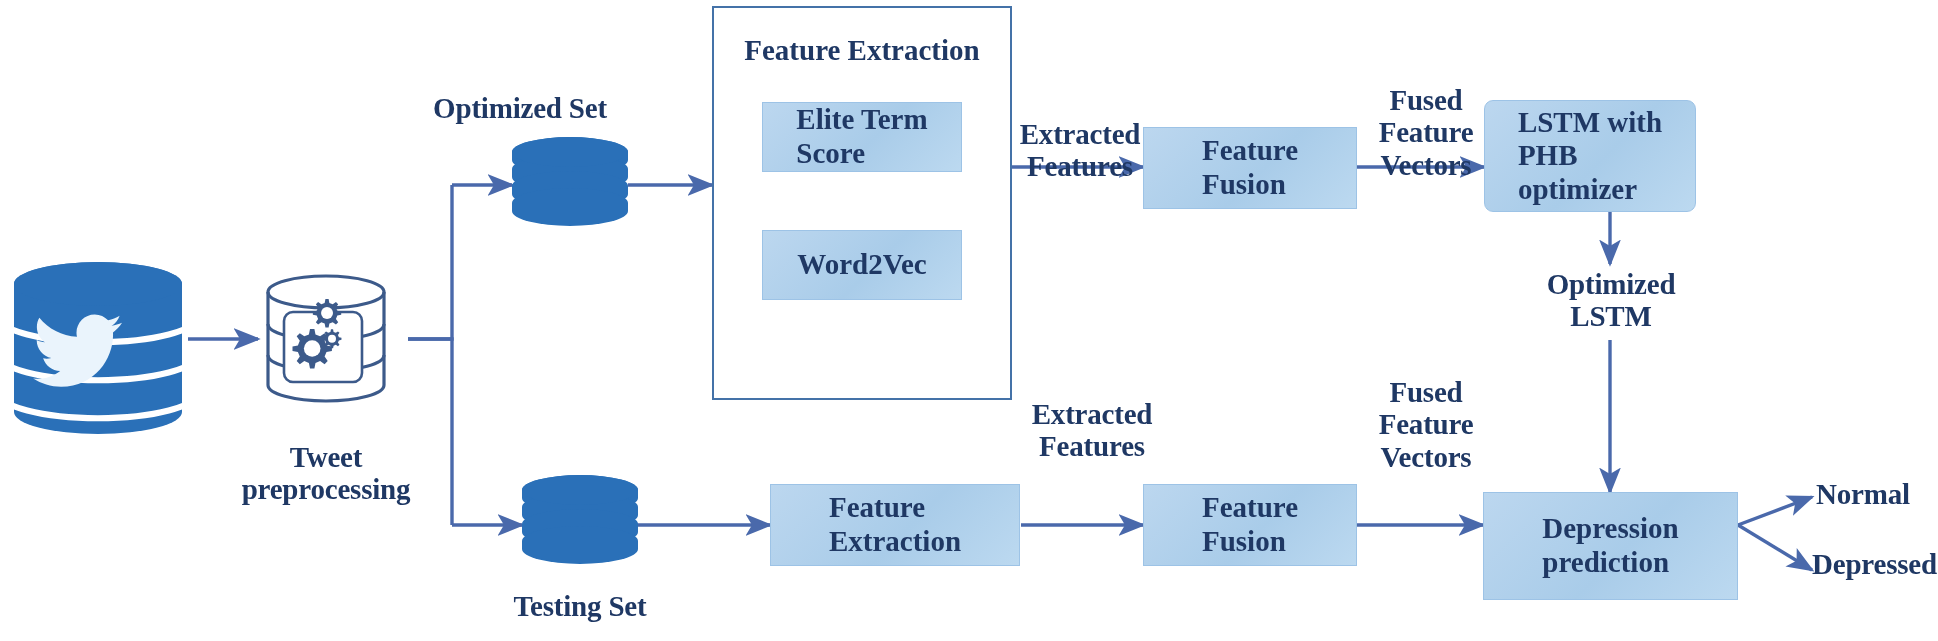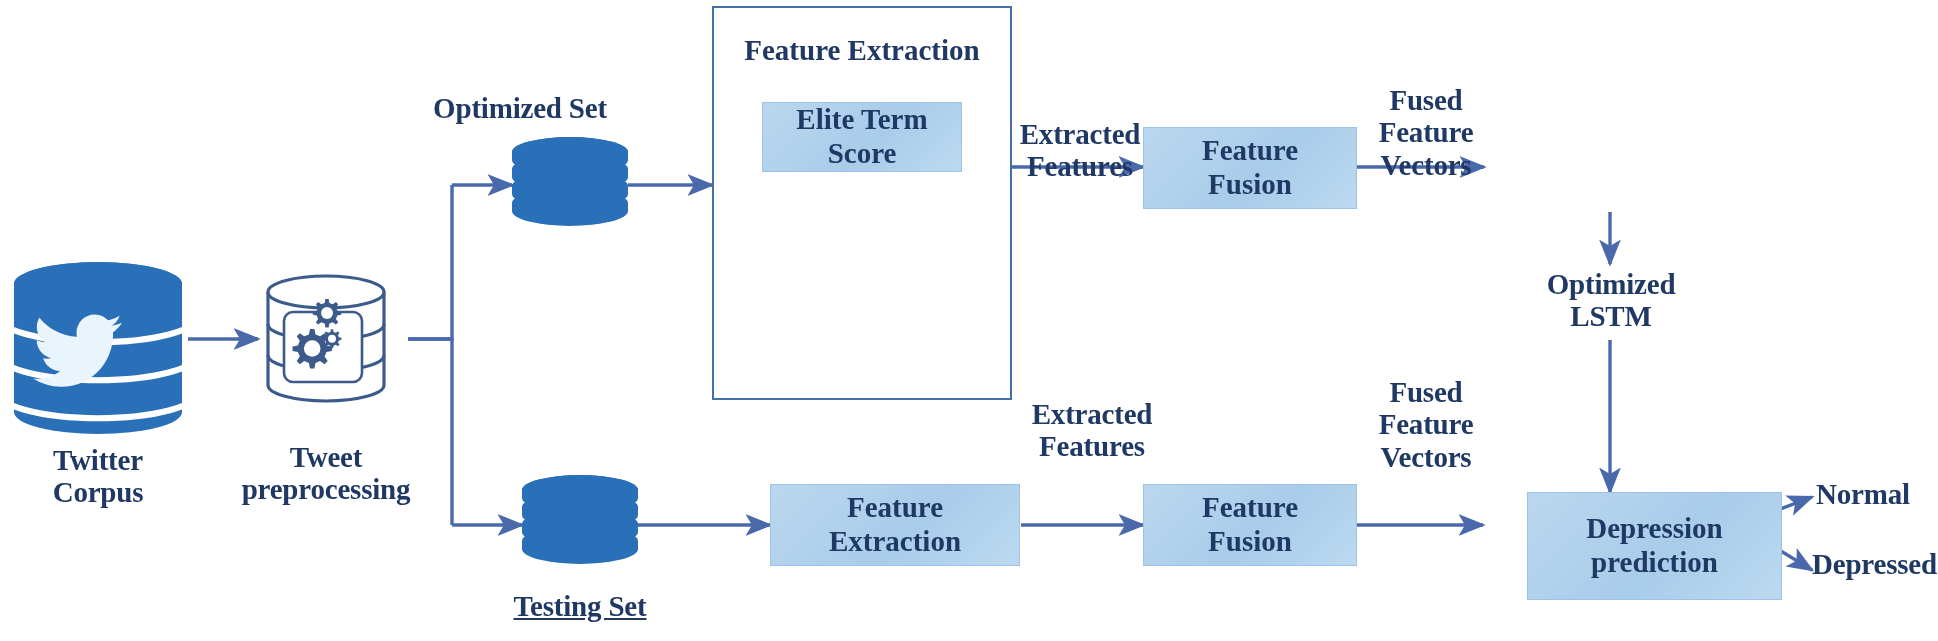--- a/index.html
+++ b/index.html
@@ -26,21 +26,21 @@
     letter-spacing:-0.2px;
   }
   .lbl-28{font-size:29px;}
 
   
   .box{
     position:absolute;
     display:flex;
     align-items:center;
     justify-content:center;
-    text-align:center;
+    text-align:left;
     color:#1F3864;
     font-weight:bold;
     font-size:29px;
     line-height:1.16;
     white-space:pre-line;
     background:linear-gradient(135deg,#bcd7ef 0%,#a9cce9 55%,#bcd9f0 100%);
     border:1px solid #9dc3e6;
     box-sizing:border-box;
   }
   .box.rounded{border-radius:9px;}
@@ -134,22 +134,20 @@
                c-12.9,0 -23.4,10.5 -23.4,23.4 c0,1.8 0.2,3.6 0.6,5.3
                c-19.4,-1 -36.7,-10.3 -48.2,-24.4 c-2,3.4 -3.2,7.5 -3.2,11.8
                c0,8.1 4.1,15.3 10.4,19.5 c-3.8,-0.1 -7.4,-1.2 -10.6,-2.9
                l0,0.3 c0,11.3 8.1,20.8 18.8,22.9 c-2,0.5 -4,0.8 -6.2,0.8
                c-1.5,0 -3,-0.1 -4.4,-0.4 c3,9.3 11.6,16.1 21.9,16.3
                c-8,6.3 -18.1,10 -29.1,10 c-1.9,0 -3.8,-0.1 -5.6,-0.3
                c10.4,6.6 22.7,10.5 35.9,10.5 c43.1,0 66.6,-35.7 66.6,-66.6
                l-0.1,-3 C111,86.8 115,82.7 118,78 z" fill="#eaf4fc" transform="translate(22,4) scale(0.78)"></path>
     </svg>
   </div>
-  <div class="lbl lbl-28" style="left:6px; top:444px; width:184px;">Twitter
-Corpus</div>
 
   <div class="cyl" style="left:258px; top:272px; width:136px; height:140px;">
     <svg width="136" height="140" viewBox="0 0 136 140" xmlns="http://www.w3.org/2000/svg">
       <g fill="none" stroke="#3c5a8a" stroke-width="3.2">
         <ellipse cx="68" cy="20" rx="58" ry="16"></ellipse>
         <path d="M10,20 L10,113 a58,16 0 0 0 116,0 L126,20"></path>
         <path d="M10,52 a58,16 0 0 0 116,0"></path>
         <path d="M10,83 a58,16 0 0 0 116,0"></path>
       </g>
       <rect x="26" y="40" width="78" height="70" rx="9" fill="#ffffff" stroke="#3c5a8a" stroke-width="2.6"></rect>
@@ -199,57 +197,61 @@
     <svg width="124" height="104" viewBox="0 0 124 104" xmlns="http://www.w3.org/2000/svg">
       <g fill="#2a70b8">
         <path d="M4,18 a58,15 0 0 1 116,0 L120,26 a58,15 0 0 1 -116,0 z"></path>
         <path d="M4,35 a58,15 0 0 1 116,0 L120,43 a58,15 0 0 1 -116,0 z"></path>
         <path d="M4,52 a58,15 0 0 1 116,0 L120,60 a58,15 0 0 1 -116,0 z"></path>
         <path d="M4,69 a58,15 0 0 1 116,0 L120,77 a58,15 0 0 1 -116,0 z"></path>
         <ellipse cx="62" cy="18" rx="58" ry="15"></ellipse>
       </g>
     </svg>
   </div>
-  <div class="lbl lbl-28" style="left:460px; top:590px; width:240px;text-decoration:underline;">Testing Set</div>
+  <div class="lbl lbl-28" style="left:460px; top:590px; width:240px;">Testing Set</div>
 
   <div class="container-box" style="left:712px; top:6px; width:300px; height:394px;">
     <div class="container-title" style="top:26px;">Feature Extraction</div>
   </div>
 
   <div class="box" style="left:762px; top:102px; width:200px; height:70px;">Elite Term
 Score</div>
 
+  <div class="box" style="left:762px; top:230px; width:200px; height:70px;">Word2Vec</div>
 
   <div class="lbl lbl-28" style="left:1010px; top:118px; width:140px;">Extracted
 Features</div>
 
   <div class="box" style="left:1143px; top:127px; width:214px; height:82px;">Feature
 Fusion</div>
 
   <div class="lbl lbl-28" style="left:1362px; top:84px; width:128px;">Fused
 Feature
 Vectors</div>
 
+  <div class="box rounded" style="left:1484px; top:100px; width:212px; height:112px;">LSTM with
+PHB
+optimizer</div>
 
   <div class="lbl lbl-28" style="left:1518px; top:268px; width:186px;">Optimized
 LSTM</div>
 
   <div class="box" style="left:770px; top:484px; width:250px; height:82px;">Feature
 Extraction</div>
 
   <div class="lbl lbl-28" style="left:1022px; top:398px; width:140px;">Extracted
 Features</div>
 
   <div class="box" style="left:1143px; top:484px; width:214px; height:82px;">Feature
 Fusion</div>
 
   <div class="lbl lbl-28" style="left:1362px; top:376px; width:128px;">Fused
 Feature
 Vectors</div>
 
-  <div class="box" style="left:1483px; top:492px; width:255px; height:108px;margin-left:44px;">Depression
+  <div class="box" style="left:1483px; top:492px; width:255px; height:108px;">Depression
 prediction</div>
 
   <div class="lbl lbl-28" style="left:1816px; top:478px; width:120px; text-align:left;">Normal</div>
 
   <div class="lbl lbl-28" style="left:1812px; top:548px; width:130px; text-align:left;">Depressed</div>
 
 </div>
 
 </body></html>

